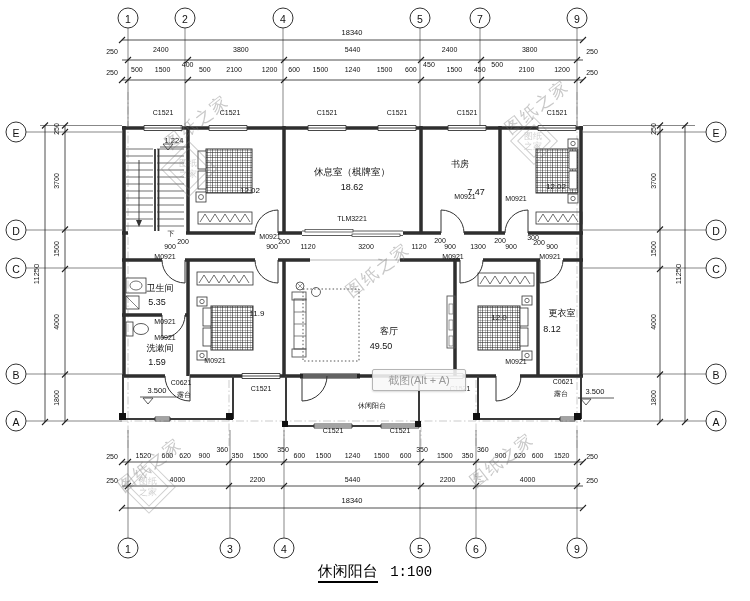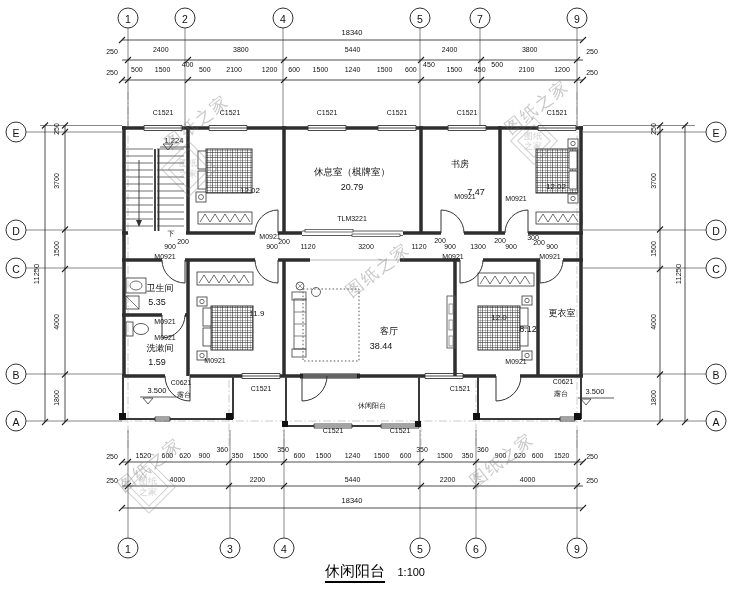--- a/index.html
+++ b/index.html
@@ -26,21 +26,21 @@
   .dia .sq{position:absolute;border:1.5px solid #777;transform:rotate(45deg);}
   .dia .sq2{position:absolute;border:1px solid #777;transform:rotate(45deg);}
   .dia .t{position:absolute;font-size:9px;color:#777;white-space:nowrap;line-height:10px;
           text-align:center;transform:translate(-50%,-50%);}
   #tooltip{position:absolute;left:372px;top:369px;width:92px;height:20px;z-index:6;
            border:1px solid #b5b5b5;background:rgba(248,248,248,.88);border-radius:2px;
            color:#9a9a9a;font-size:11px;display:flex;align-items:center;justify-content:center;
            box-shadow:0 1px 2px rgba(0,0,0,.15);}
   #title{position:absolute;left:0;right:0;top:562px;text-align:center;z-index:2;}
   #title .t1{font-size:15px;color:#000;border-bottom:2px solid #000;padding-bottom:2px;}
-  #title .t2{font-size:11px;color:#000;margin-left:8px;}
+  #title .t2{font-size:14px;color:#000;margin-left:8px;font-family:Liberation Mono, monospace;}
 </style>
 </head>
 <body>
 
 <div id="stage">
 
   <div class="under">
     <span class="ar" style="left:250px;top:190px;">12.02</span>
     <span class="ar" style="left:556px;top:186px;">12.02</span>
     <span class="ar" style="left:257px;top:313px;">11.9</span>
@@ -274,27 +274,27 @@
     <span class="lb" style="left:563px;top:382px;">C0621</span>
     <span class="lb" style="left:465px;top:197px;">M0921</span>
     <span class="lb" style="left:516px;top:199px;">M0921</span>
     <span class="lb" style="left:165px;top:322px;">M0921</span>
     <span class="lb" style="left:165px;top:338px;">M0921</span>
     <span class="lb" style="left:215px;top:361px;">M0921</span>
     <span class="lb" style="left:516px;top:362px;">M0921</span>
     <span class="lb" style="left:352px;top:219px;">TLM3221</span>
 
     <span class="lb rmBig" style="left:352px;top:172px;">休息室（棋牌室）</span>
-    <span class="lb rm" style="left:352px;top:187px;">20.79</span>
+    <span class="lb rm" style="left:352px;top:187px;">18.62</span>
     <span class="lb rm" style="left:460px;top:164px;">书房</span>
     <span class="lb rm" style="left:460px;top:192px;margin-left:16px;">7.47</span>
     <span class="lb rm" style="left:389px;top:331px;">客厅</span>
-    <span class="lb rm" style="left:381px;top:346px;">38.44</span>
+    <span class="lb rm" style="left:381px;top:346px;">49.50</span>
     <span class="lb rm" style="left:562px;top:313px;">更衣室</span>
-    <span class="lb rm" style="left:528px;top:329px;">8.12</span>
+    <span class="lb rm" style="left:552px;top:329px;">8.12</span>
     <span class="lb rm" style="left:160px;top:288px;">卫生间</span>
     <span class="lb rm" style="left:157px;top:302px;">5.35</span>
     <span class="lb rm" style="left:160px;top:348px;">洗漱间</span>
     <span class="lb rm" style="left:157px;top:362px;">1.59</span>
     <span class="lb" style="left:372px;top:406px;">休闲阳台</span>
     <span class="lb" style="left:184px;top:395px;">露台</span>
     <span class="lb" style="left:561px;top:394px;">露台</span>
     <span class="lb lb8" style="left:157px;top:391px;">3.500</span>
     <span class="lb lb8" style="left:595px;top:392px;">3.500</span>
     <span class="lb lb8" style="left:174px;top:141px;">1.224</span>
@@ -418,19 +418,20 @@
     <span class="t" style="left:0;top:-4px;">图纸</span>
     <span class="t" style="left:0;top:6px;">之家</span>
   </div>
   <div class="dia" style="left:148px;top:486px;">
     <div class="sq" style="left:-18px;top:-18px;width:36px;height:36px;"></div>
     <div class="sq2" style="left:-13px;top:-13px;width:26px;height:26px;"></div>
     <span class="t" style="left:0;top:-5px;">图纸</span>
     <span class="t" style="left:0;top:6px;">之家</span>
   </div>
 
+  <div id="tooltip">截图(Alt + A)</div>
 
   <div id="title">
     <span class="t1">休闲阳台</span>
     <span class="t2">1:100</span>
   </div>
 
 </div>
 
 </body></html>

